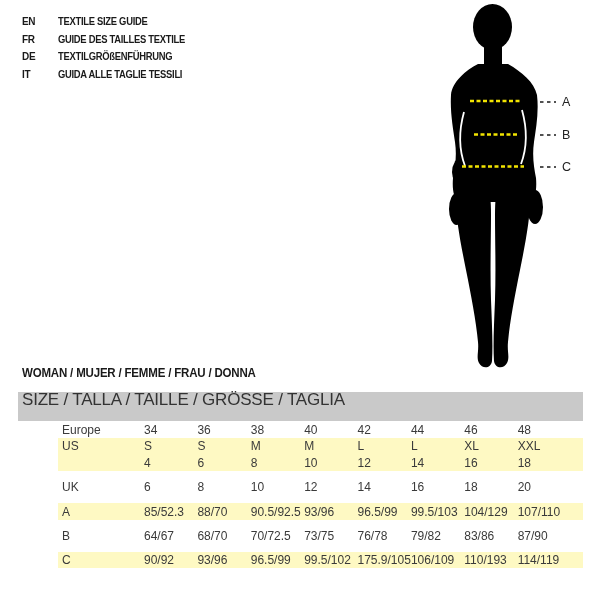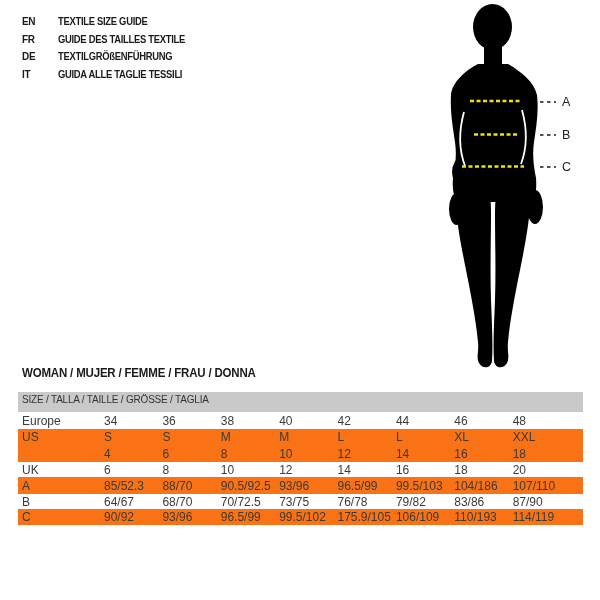--- a/index.html
+++ b/index.html
@@ -12,28 +12,28 @@
   .lang-row{display:flex;line-height:17.5px;font-weight:bold;font-size:10px;letter-spacing:-0.3px;}
   .lang-code{width:36px;flex:0 0 36px;}
   .lang-title{white-space:nowrap;transform:scaleX(.94);transform-origin:0 50%;}
   
   .figure-svg{position:absolute;left:438px;top:0;}
   .measure-label{font-family:"Liberation Sans",sans-serif;font-size:12.5px;fill:#222;}
   
   .gender-heading{position:absolute;left:22px;top:366px;font-weight:bold;font-size:12px;letter-spacing:-0.2px;white-space:nowrap;transform:scaleX(.96);transform-origin:0 50%;}
   
   .size-table{position:absolute;left:18px;top:392px;width:565px;font-size:12px;color:#3a3a3a;}
-  .table-header{height:20px;line-height:16px;background:#c9c9c9;color:#333;
-    font-size:10px;padding-left:4px;letter-spacing:-0.2px;white-space:nowrap;}
-  .t-row{display:flex;align-items:center;}
+  .table-header{height:29px;line-height:16px;background:#c9c9c9;color:#333;
+    font-size:17px;padding-left:4px;letter-spacing:-0.2px;white-space:nowrap;}
+  .t-row{display:flex;align-items:center;margin-left:40px;}
   .t-row .row-label{flex:0 0 86px;padding-left:4px;box-sizing:border-box;}
   .t-row .cells{flex:1;display:flex;padding-right:12px;}
   .t-row .cell{flex:1;text-align:left;white-space:nowrap;}
-  .shaded{background:#f97316;}
-  .h17{height:17px;} .h16{height:16px;} .h15{height:15px;}
+  .shaded{background:#fef9c3;}
+  .h17{height:17px;} .h16{height:16px;} .h15{height:32px;}
   
   .legend-block{position:absolute;left:21px;top:543px;}
   .legend-line{font-weight:bold;font-size:11.8px;line-height:17.2px;letter-spacing:-0.2px;white-space:nowrap;transform:scaleX(.94);transform-origin:0 50%;}
 </style>
 </head>
 <body>
 
 <div class="canvas">
 
   <div class="lang-block">
@@ -149,21 +149,21 @@
     </div>
     <div class="t-row h17 shaded">
       <span class="row-label">A</span>
       <span class="cells">
           <span class="cell">85/52.3</span>
           <span class="cell">88/70</span>
           <span class="cell">90.5/92.5</span>
           <span class="cell">93/96</span>
           <span class="cell">96.5/99</span>
           <span class="cell">99.5/103</span>
-          <span class="cell">104/186</span>
+          <span class="cell">104/129</span>
           <span class="cell">107/110</span>
         </span>
     </div>
     <div class="t-row h15">
       <span class="row-label">B</span>
       <span class="cells">
           <span class="cell">64/67</span>
           <span class="cell">68/70</span>
           <span class="cell">70/72.5</span>
           <span class="cell">73/75</span>

